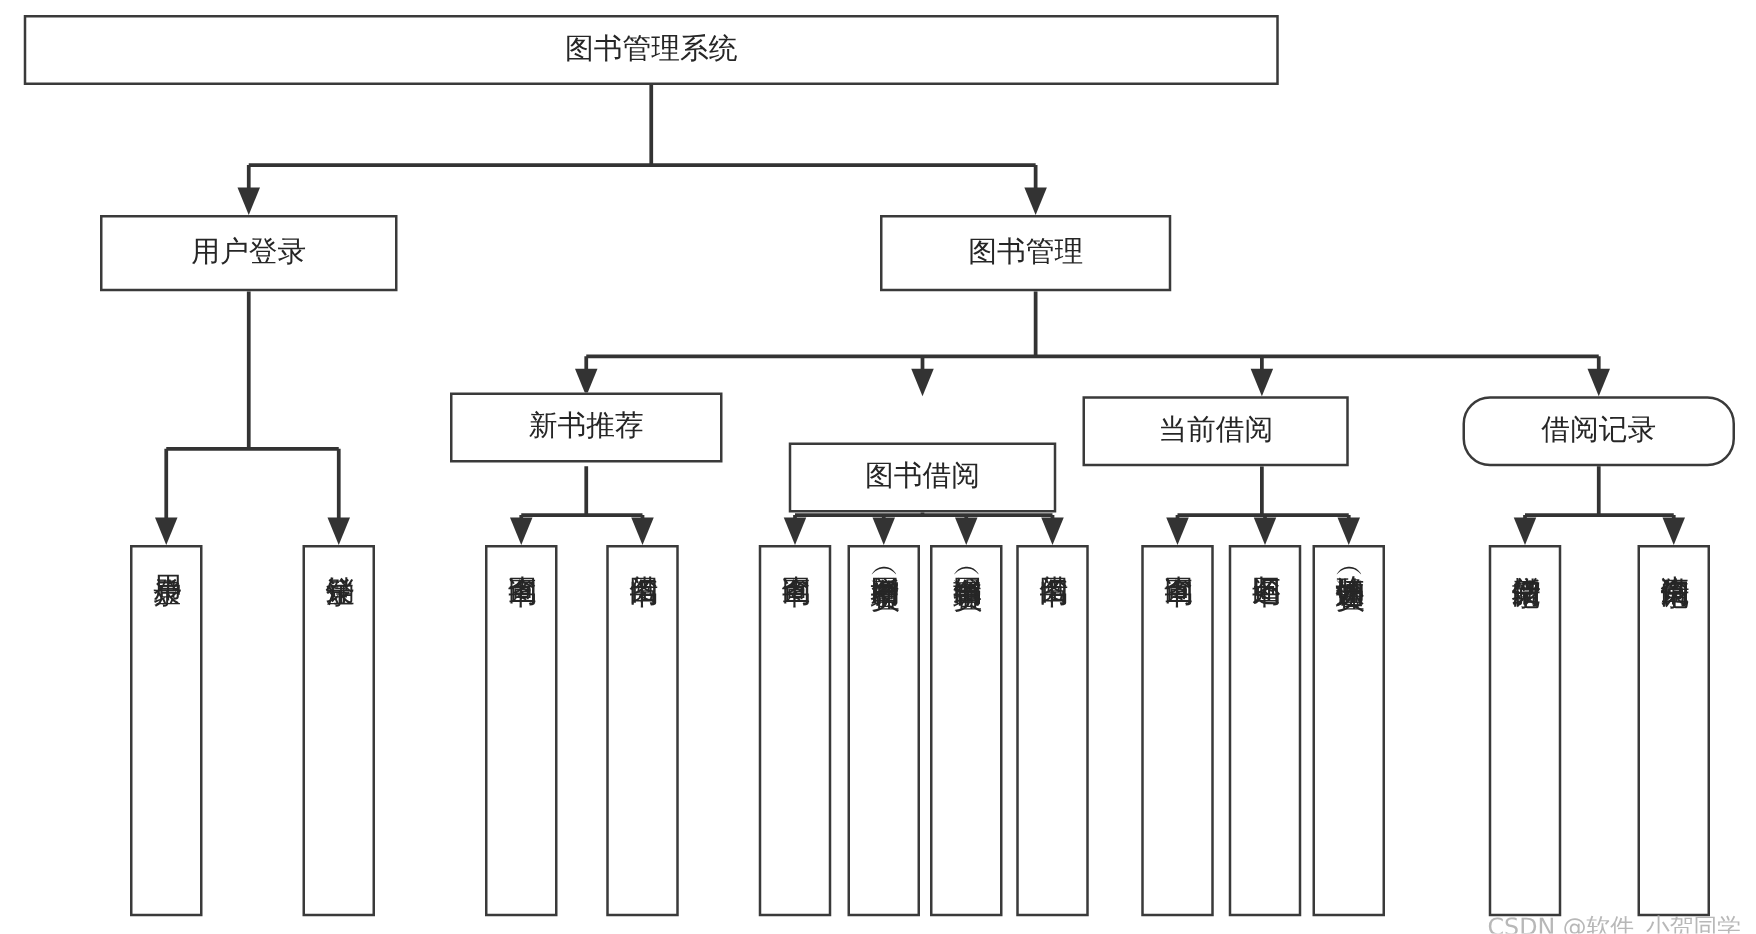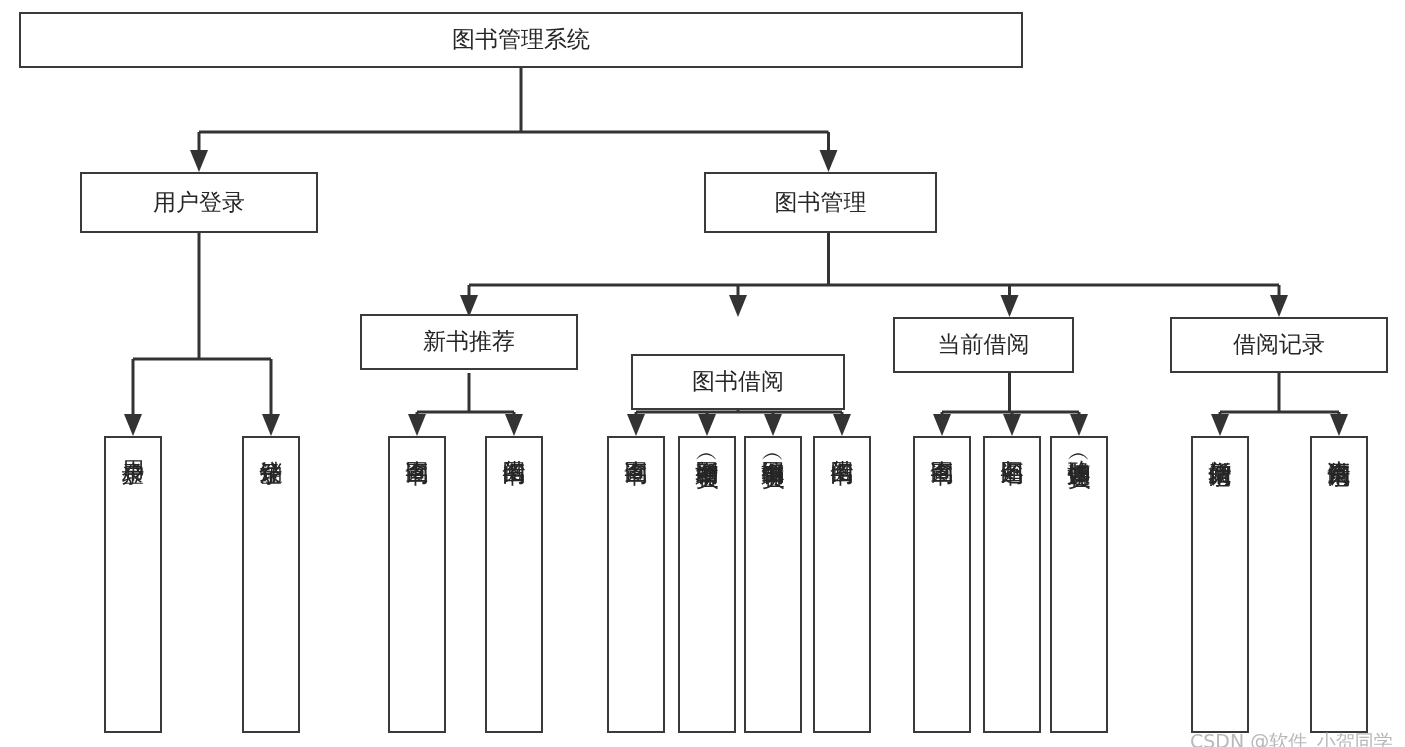--- a/index.html
+++ b/index.html
@@ -141,24 +141,24 @@
       </div>
       <div class="node level2" style="left: 704px; top: 172px; width: 233px; height: 61px;">
         <span class="node-label">图书管理</span>
       </div>
       <div class="node level3" style="left: 360px; top: 302px; width: 218px; height: 56px; margin-top: 12px;">
         <span class="node-label">新书推荐</span>
       </div>
       <div class="node level3" style="left: 631px; top: 317px; width: 214px; height: 56px; margin-top: 37px;">
         <span class="node-label">图书借阅</span>
       </div>
-      <div class="node level3" style="left: 893px; top: 317px; width: 181px; height: 56px;">
+      <div class="node level3" style="left: 866px; top: 317px; width: 213px; height: 56px;">
         <span class="node-label">当前借阅</span>
       </div>
-      <div class="node level3" style="left: 1170px; top: 317px; width: 218px; height: 56px;">
+      <div class="node level3" style="left: 1170px; top: 317px; width: 218px; height: 56px; border-radius: 22px;">
         <span class="node-label">借阅记录</span>
       </div>
       <div class="node leaf" style="left: 104px; top: 436px; width: 58px; height: 297px;">
         <span class="node-label">用户登录</span>
       </div>
       <div class="node leaf" style="left: 242px; top: 436px; width: 58px; height: 297px;">
         <span class="node-label">注销登录</span>
       </div>
       <div class="node leaf" style="left: 388px; top: 436px; width: 58px; height: 297px;">
         <span class="node-label">查询图书</span>

